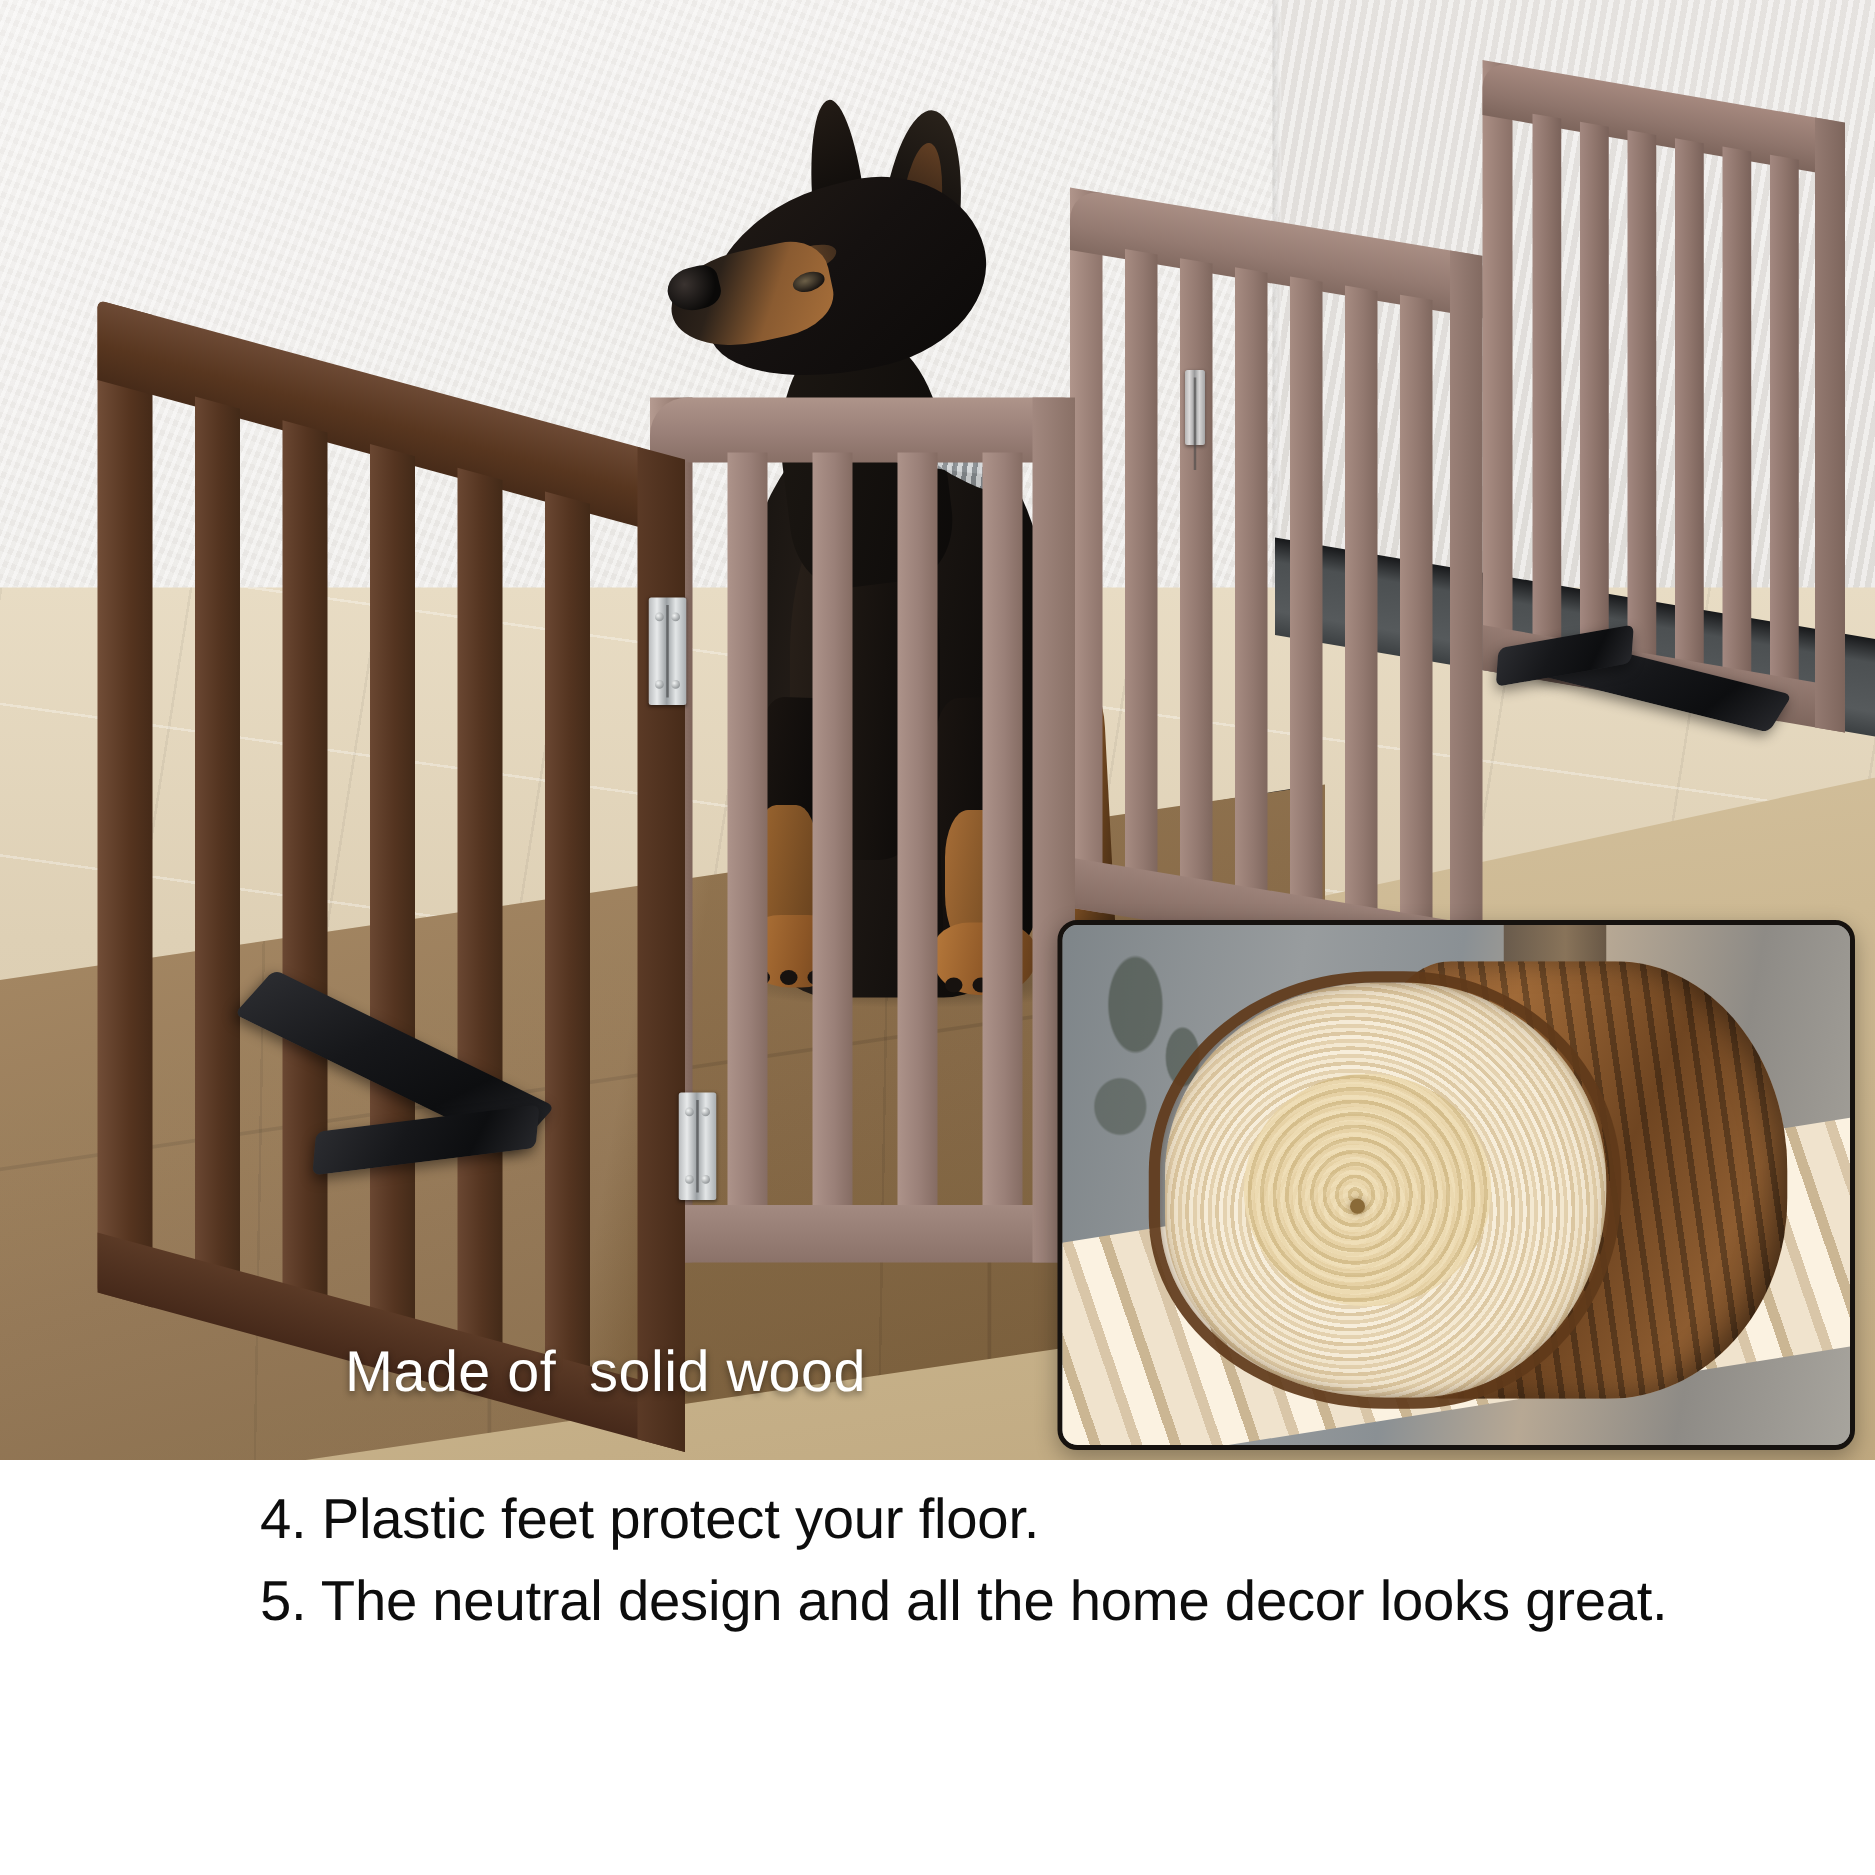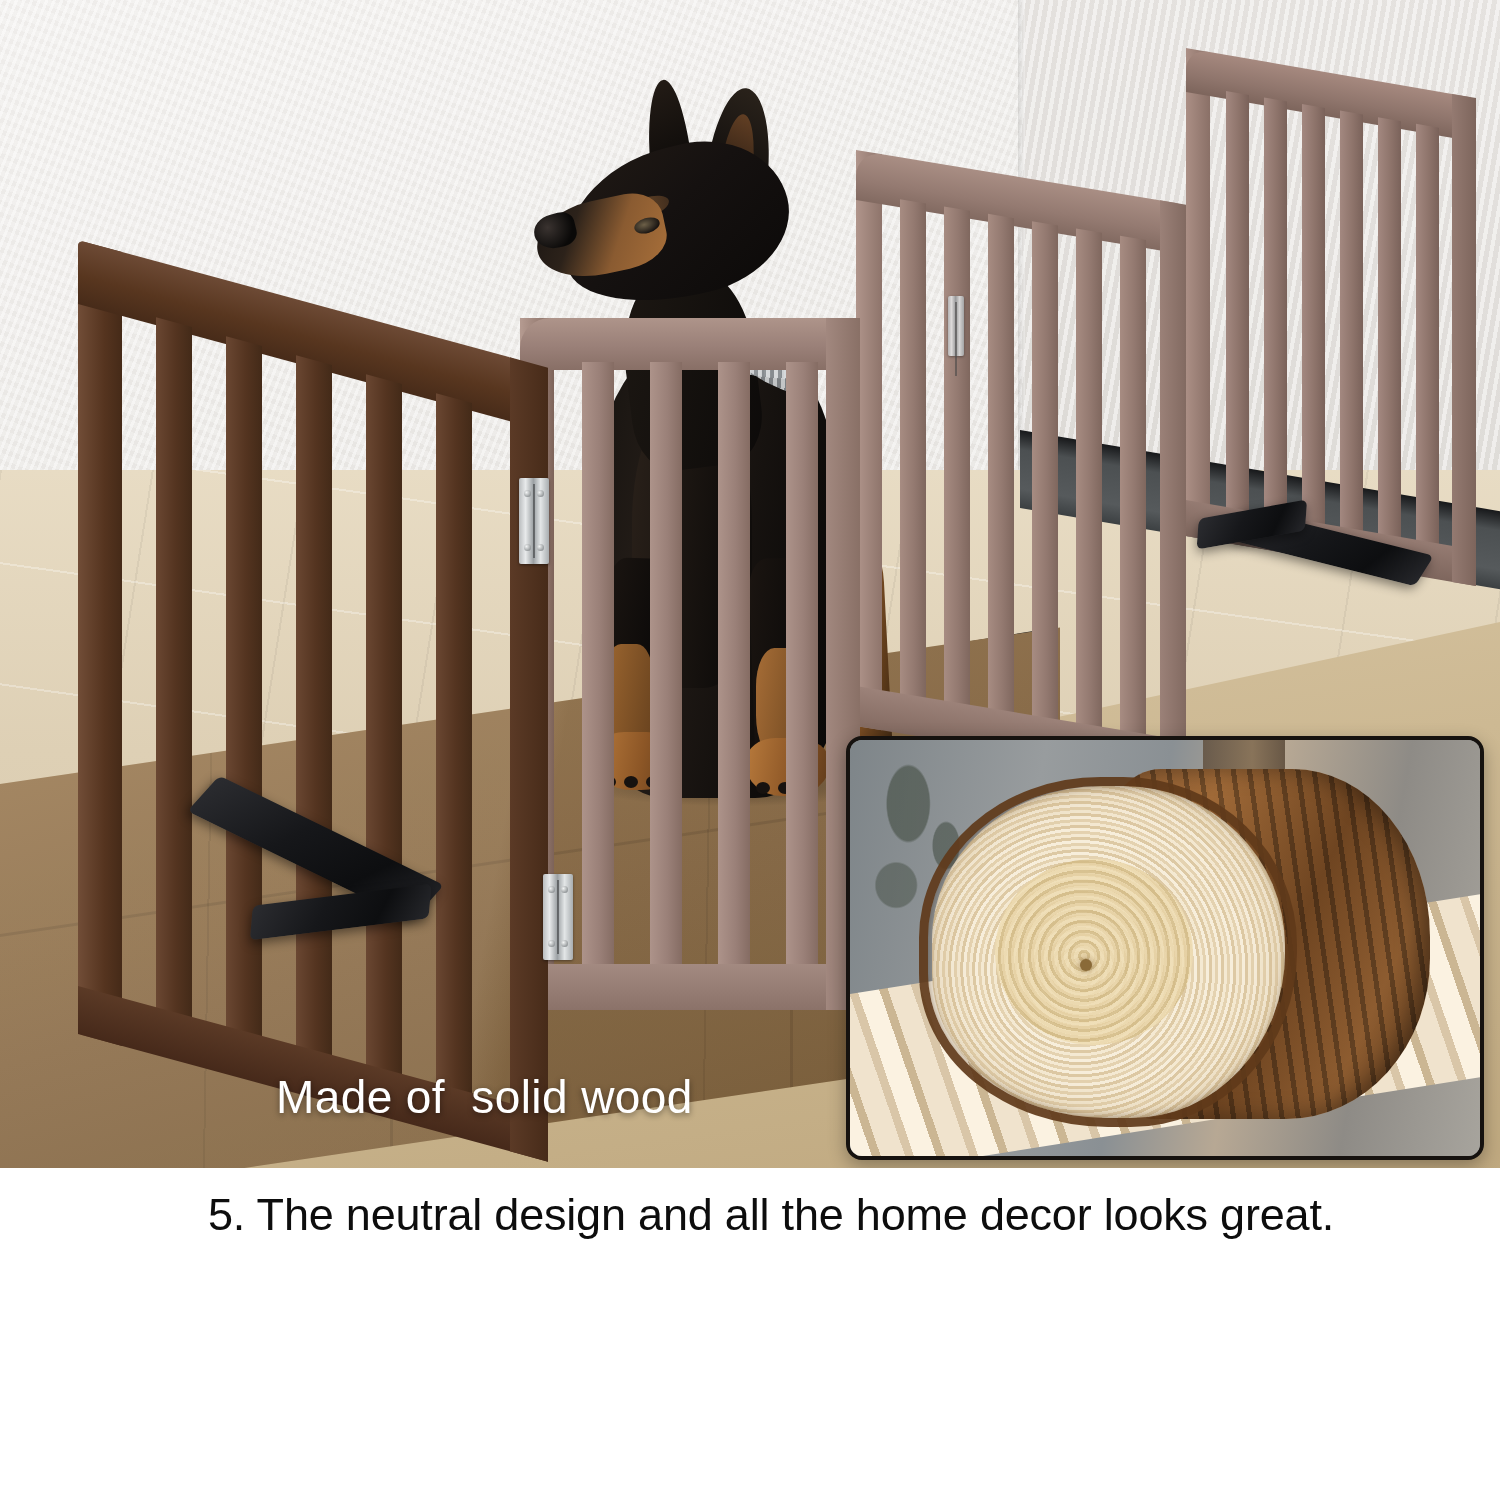--- a/index.html
+++ b/index.html
@@ -561,16 +561,17 @@
       <div class="inset-slats"></div>
       <div class="log-bark"></div>
       <div class="log-face"></div>
       <div class="log-rim"></div>
     </div>
 
     <div class="caption">Made of  solid wood</div>
   </div>
 
   <div class="features">
+    <div class="feature">4. Plastic feet protect your floor.</div>
     <div class="feature">5. The neutral design and all the home decor looks great.</div>
   </div>
 
 </div>
 
 </body></html>

